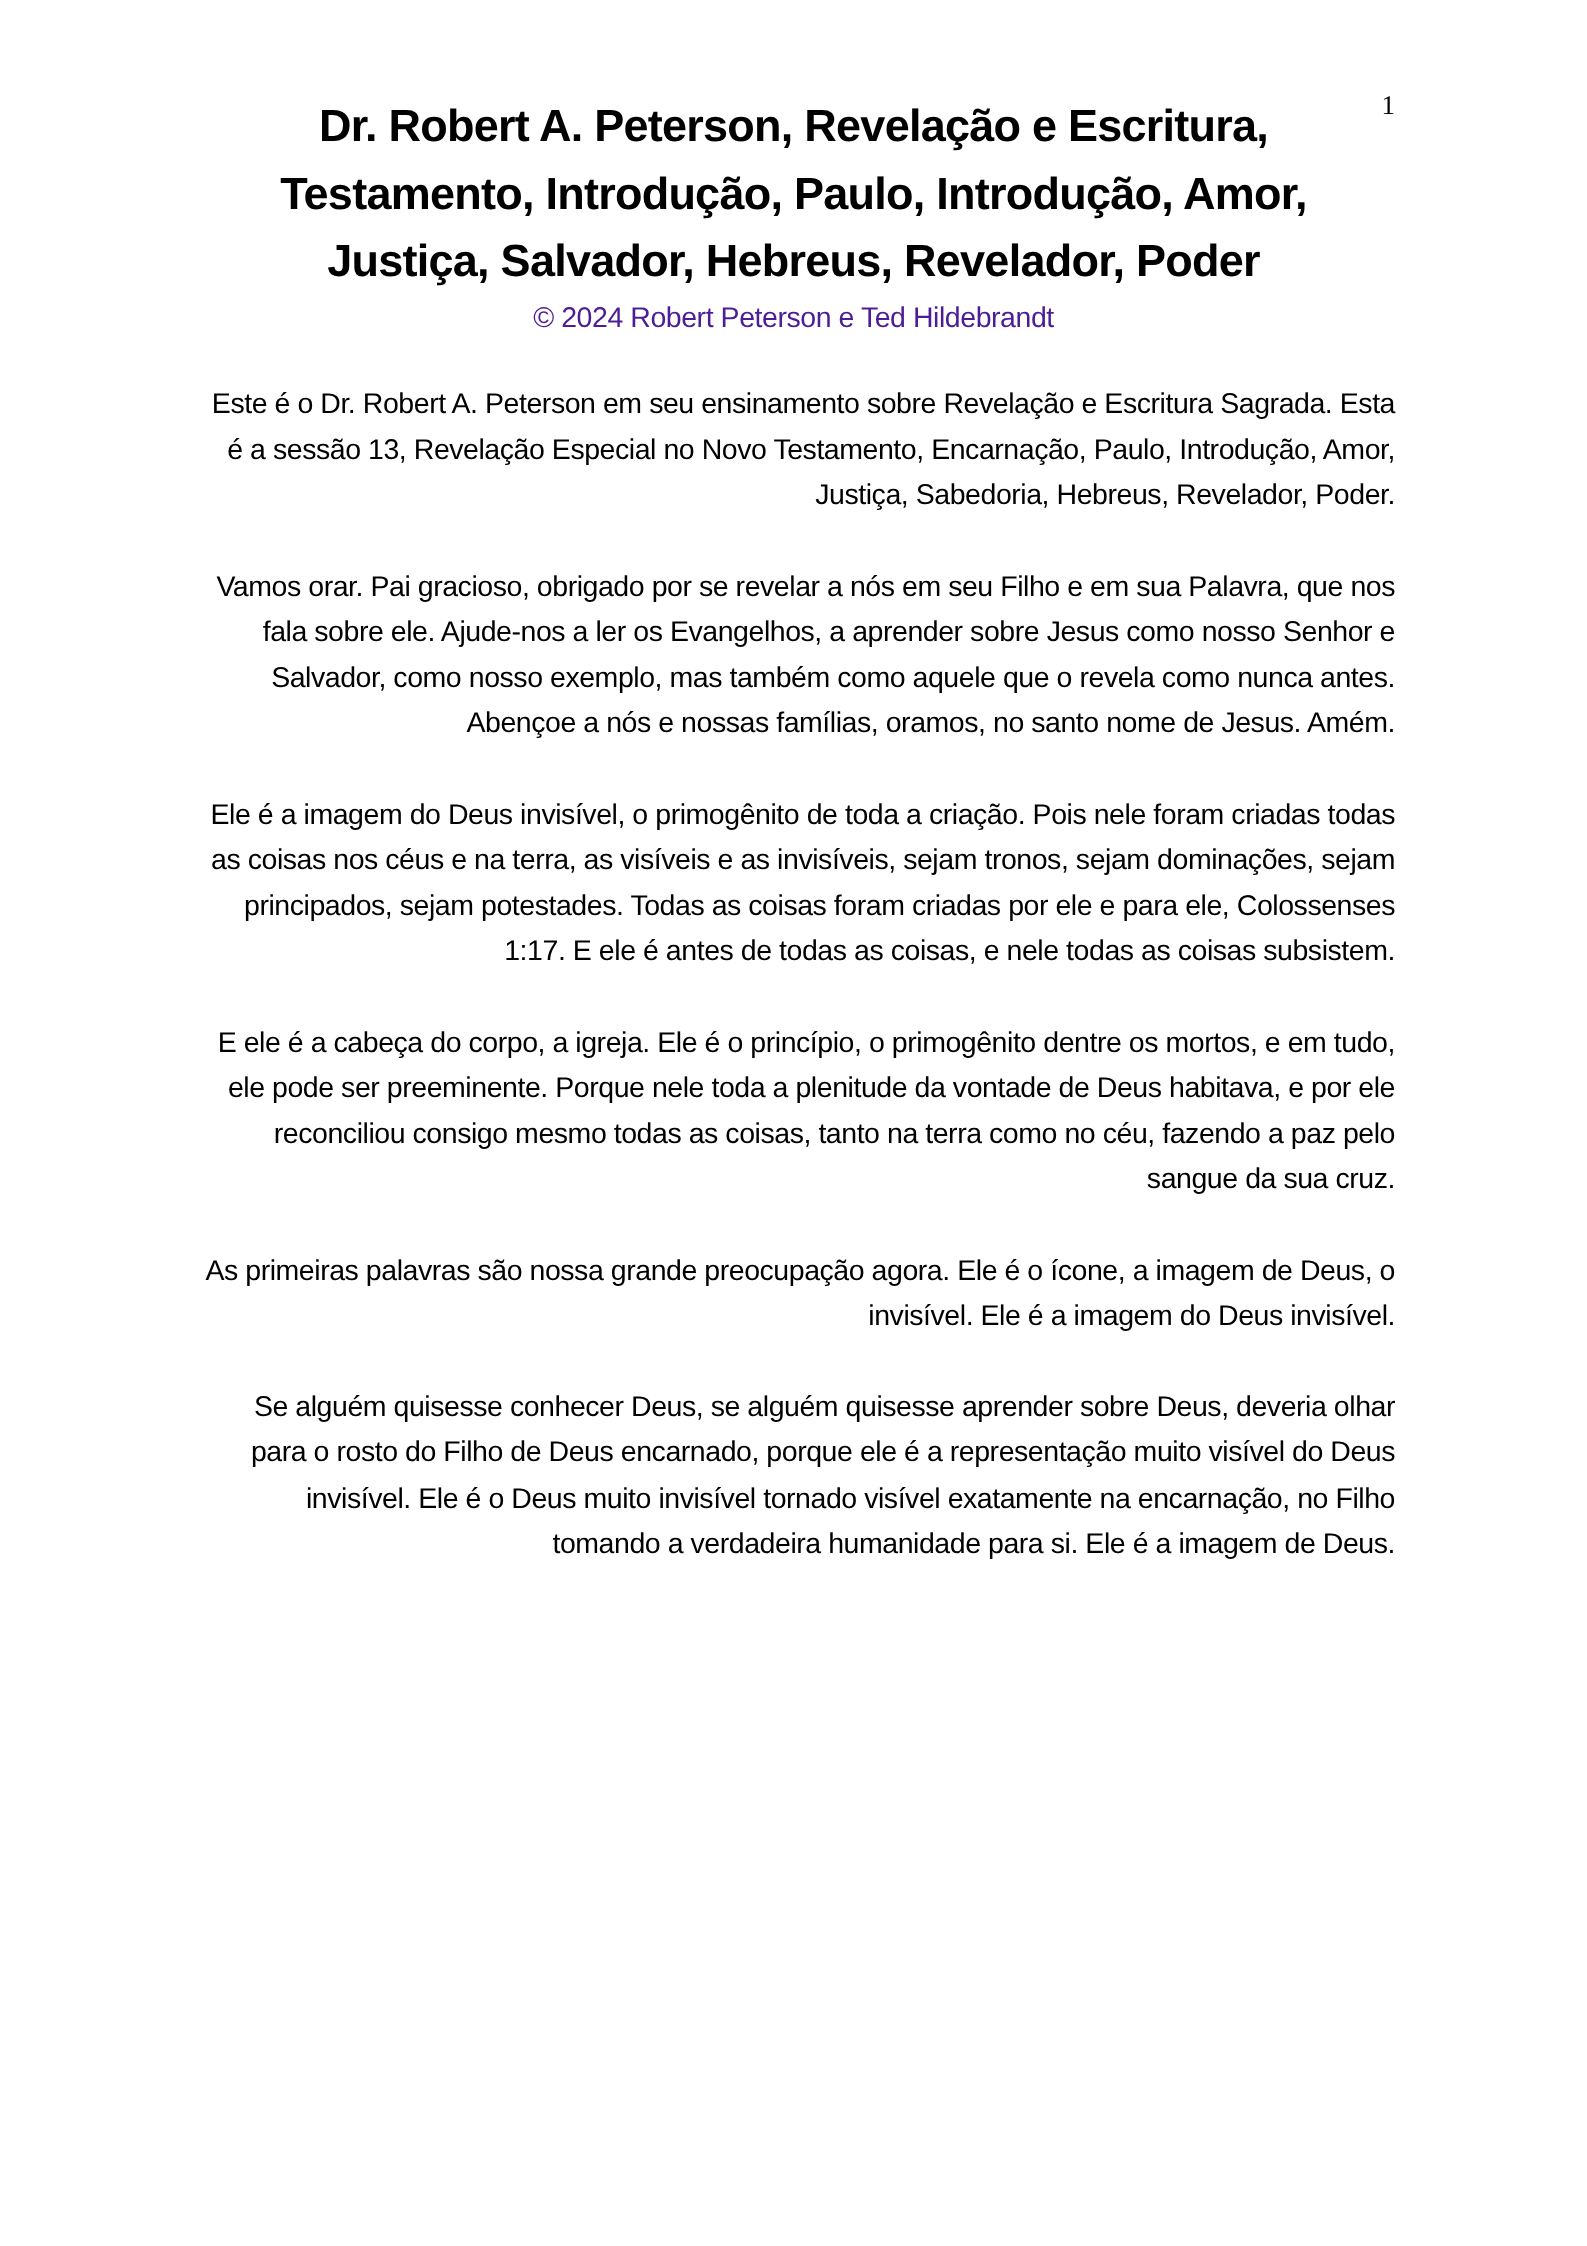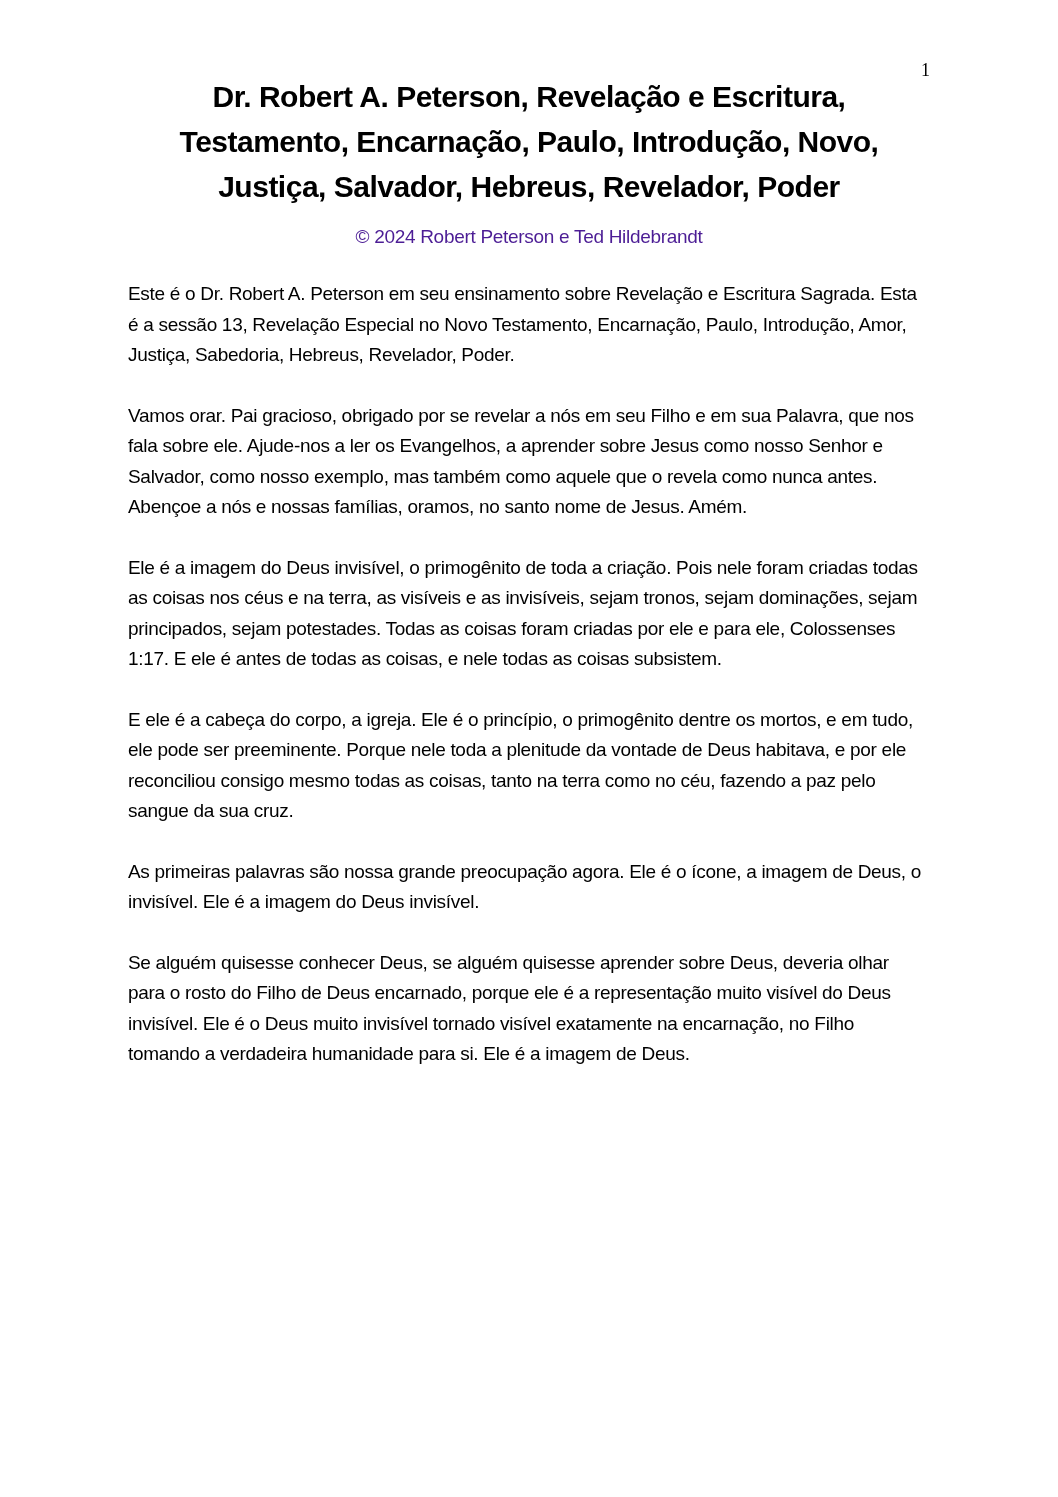--- a/index.html
+++ b/index.html
@@ -26,21 +26,21 @@
   .page-number {
     position: absolute;
     top: 58px;
     right: 128px;
     font-family: "Liberation Serif", serif;
     font-size: 18px;
     line-height: 24px;
     color: #000000;
   }
   .title {
-    margin: 16px;
+    margin: 4px;
     padding-top: 58px;
     font-size: 30px;
     font-weight: 700;
     line-height: 45px;
     text-align: center;
     letter-spacing: -0.5px;
     color: #000000;
   }
   .title .title-line {
     display: block;
@@ -54,34 +54,34 @@
     color: #4c1d95;
   }
   .body-text {
     margin-top: 30px;
   }
   .body-text p {
     margin: 0 0 30px 0;
     font-size: 19px;
     line-height: 30.5px;
     letter-spacing: -0.3px;
-    text-align: left;
+    text-align: right;
     color: #000000;
   }
 </style>
 </head>
 <body>
 
 <div class="page">
 
   <div class="page-number">1</div>
 
   <h1 class="title">
     <span class="title-line">Dr. Robert A. Peterson, Revelação e Escritura,</span>
-    <span class="title-line">Testamento, Encarnação, Paulo, Introdução, Novo,</span>
+    <span class="title-line">Testamento, Introdução, Paulo, Introdução, Amor,</span>
     <span class="title-line">Justiça, Salvador, Hebreus, Revelador, Poder</span>
   </h1>
 
   <div class="copyright">© 2024 Robert Peterson e Ted Hildebrandt</div>
 
   <div class="body-text">
     <p>Este é o Dr. Robert A. Peterson em seu ensinamento sobre Revelação e Escritura Sagrada. Esta é a sessão 13, Revelação Especial no Novo Testamento, Encarnação, Paulo, Introdução, Amor, Justiça, Sabedoria, Hebreus, Revelador, Poder.</p>
     <p>Vamos orar. Pai gracioso, obrigado por se revelar a nós em seu Filho e em sua Palavra, que nos fala sobre ele. Ajude-nos a ler os Evangelhos, a aprender sobre Jesus como nosso Senhor e Salvador, como nosso exemplo, mas também como aquele que o revela como nunca antes. Abençoe a nós e nossas famílias, oramos, no santo nome de Jesus. Amém.</p>
     <p>Ele é a imagem do Deus invisível, o primogênito de toda a criação. Pois nele foram criadas todas as coisas nos céus e na terra, as visíveis e as invisíveis, sejam tronos, sejam dominações, sejam principados, sejam potestades. Todas as coisas foram criadas por ele e para ele, Colossenses 1:17. E ele é antes de todas as coisas, e nele todas as coisas subsistem.</p>
     <p>E ele é a cabeça do corpo, a igreja. Ele é o princípio, o primogênito dentre os mortos, e em tudo, ele pode ser preeminente. Porque nele toda a plenitude da vontade de Deus habitava, e por ele reconciliou consigo mesmo todas as coisas, tanto na terra como no céu, fazendo a paz pelo sangue da sua cruz.</p>

